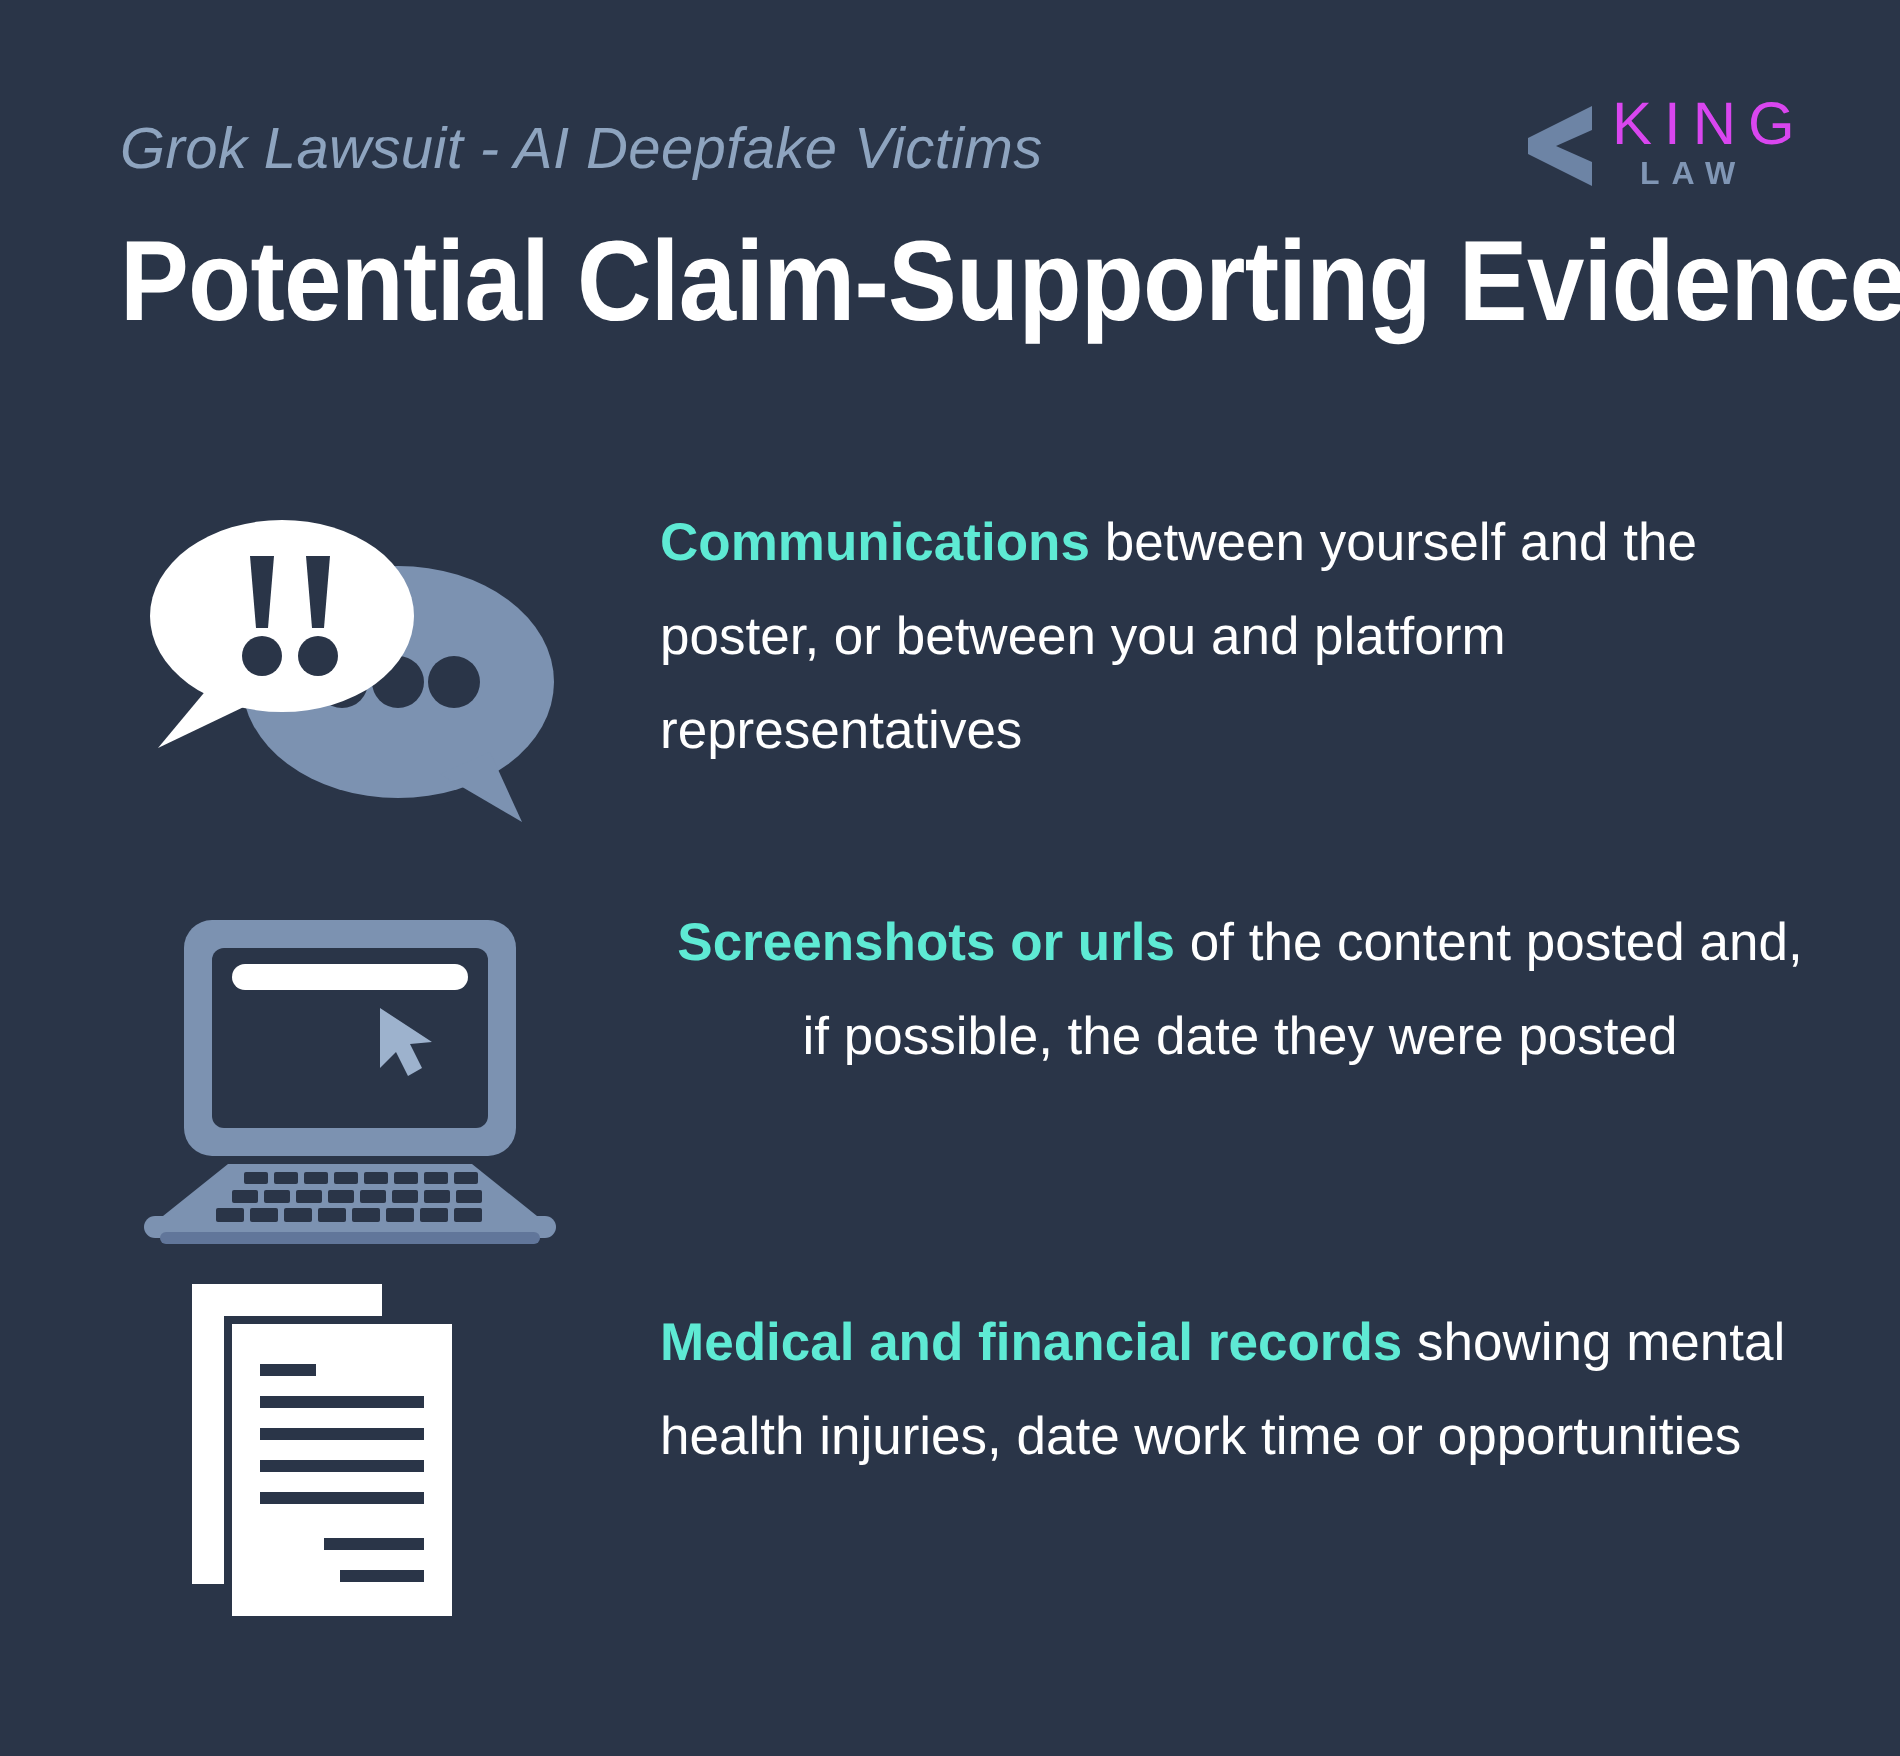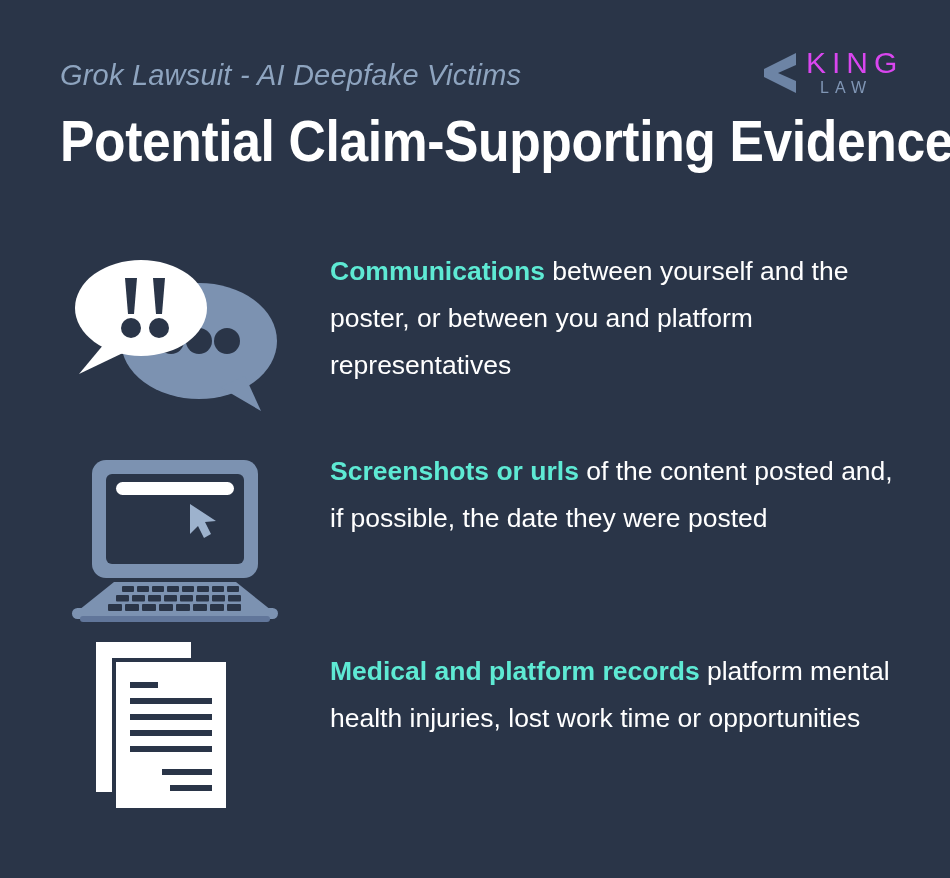--- a/index.html
+++ b/index.html
@@ -80,41 +80,41 @@
     font-weight: 400;
     letter-spacing: 6px;
     color: #d946ef;
     line-height: 1;
   }
   .logo-law {
     position: absolute;
     left: 58px;
     top: 32px;
     font-size: 16px;
-    font-weight: 400;
+    font-weight: 700;
     letter-spacing: 6px;
     color: #8096b5;
     line-height: 1;
   }
 
   
   .rows {
     position: absolute;
     left: 0;
     top: 200px;
     width: 950px;
   }
   .row {
     position: absolute;
     left: 0;
     width: 950px;
     display: block;
   }
   .row-1 { top: 28px;  height: 200px; }
-  .row-2 { top: 228px; height: 200px; }
+  .row-2 { top: 228px; height: 200px; text-align: center; }
   .row-3 { top: 428px; height: 210px; }
 
   .icon-cell {
     position: absolute;
     left: 40px;
     top: 0;
     width: 270px;
     height: 200px;
   }
   .text-cell {
@@ -298,19 +298,19 @@
               <rect x="40" y="92" width="82" height="6"></rect>
               <rect x="40" y="108" width="82" height="6"></rect>
               <rect x="72" y="131" width="50" height="6"></rect>
               <rect x="80" y="147" width="42" height="6"></rect>
             </g>
           </svg>
         </div>
       </div>
       <div class="text-cell">
         <div class="bullet-text">
-          <span class="bullet-lead">Medical and platform records</span><span> platform mental health injuries, lost work time or opportunities</span>
+          <span class="bullet-lead">Medical and financial records</span><span> showing mental health injuries, date work time or opportunities</span>
         </div>
       </div>
     </div>
 
   </div>
 </div>
 
 </body></html>

